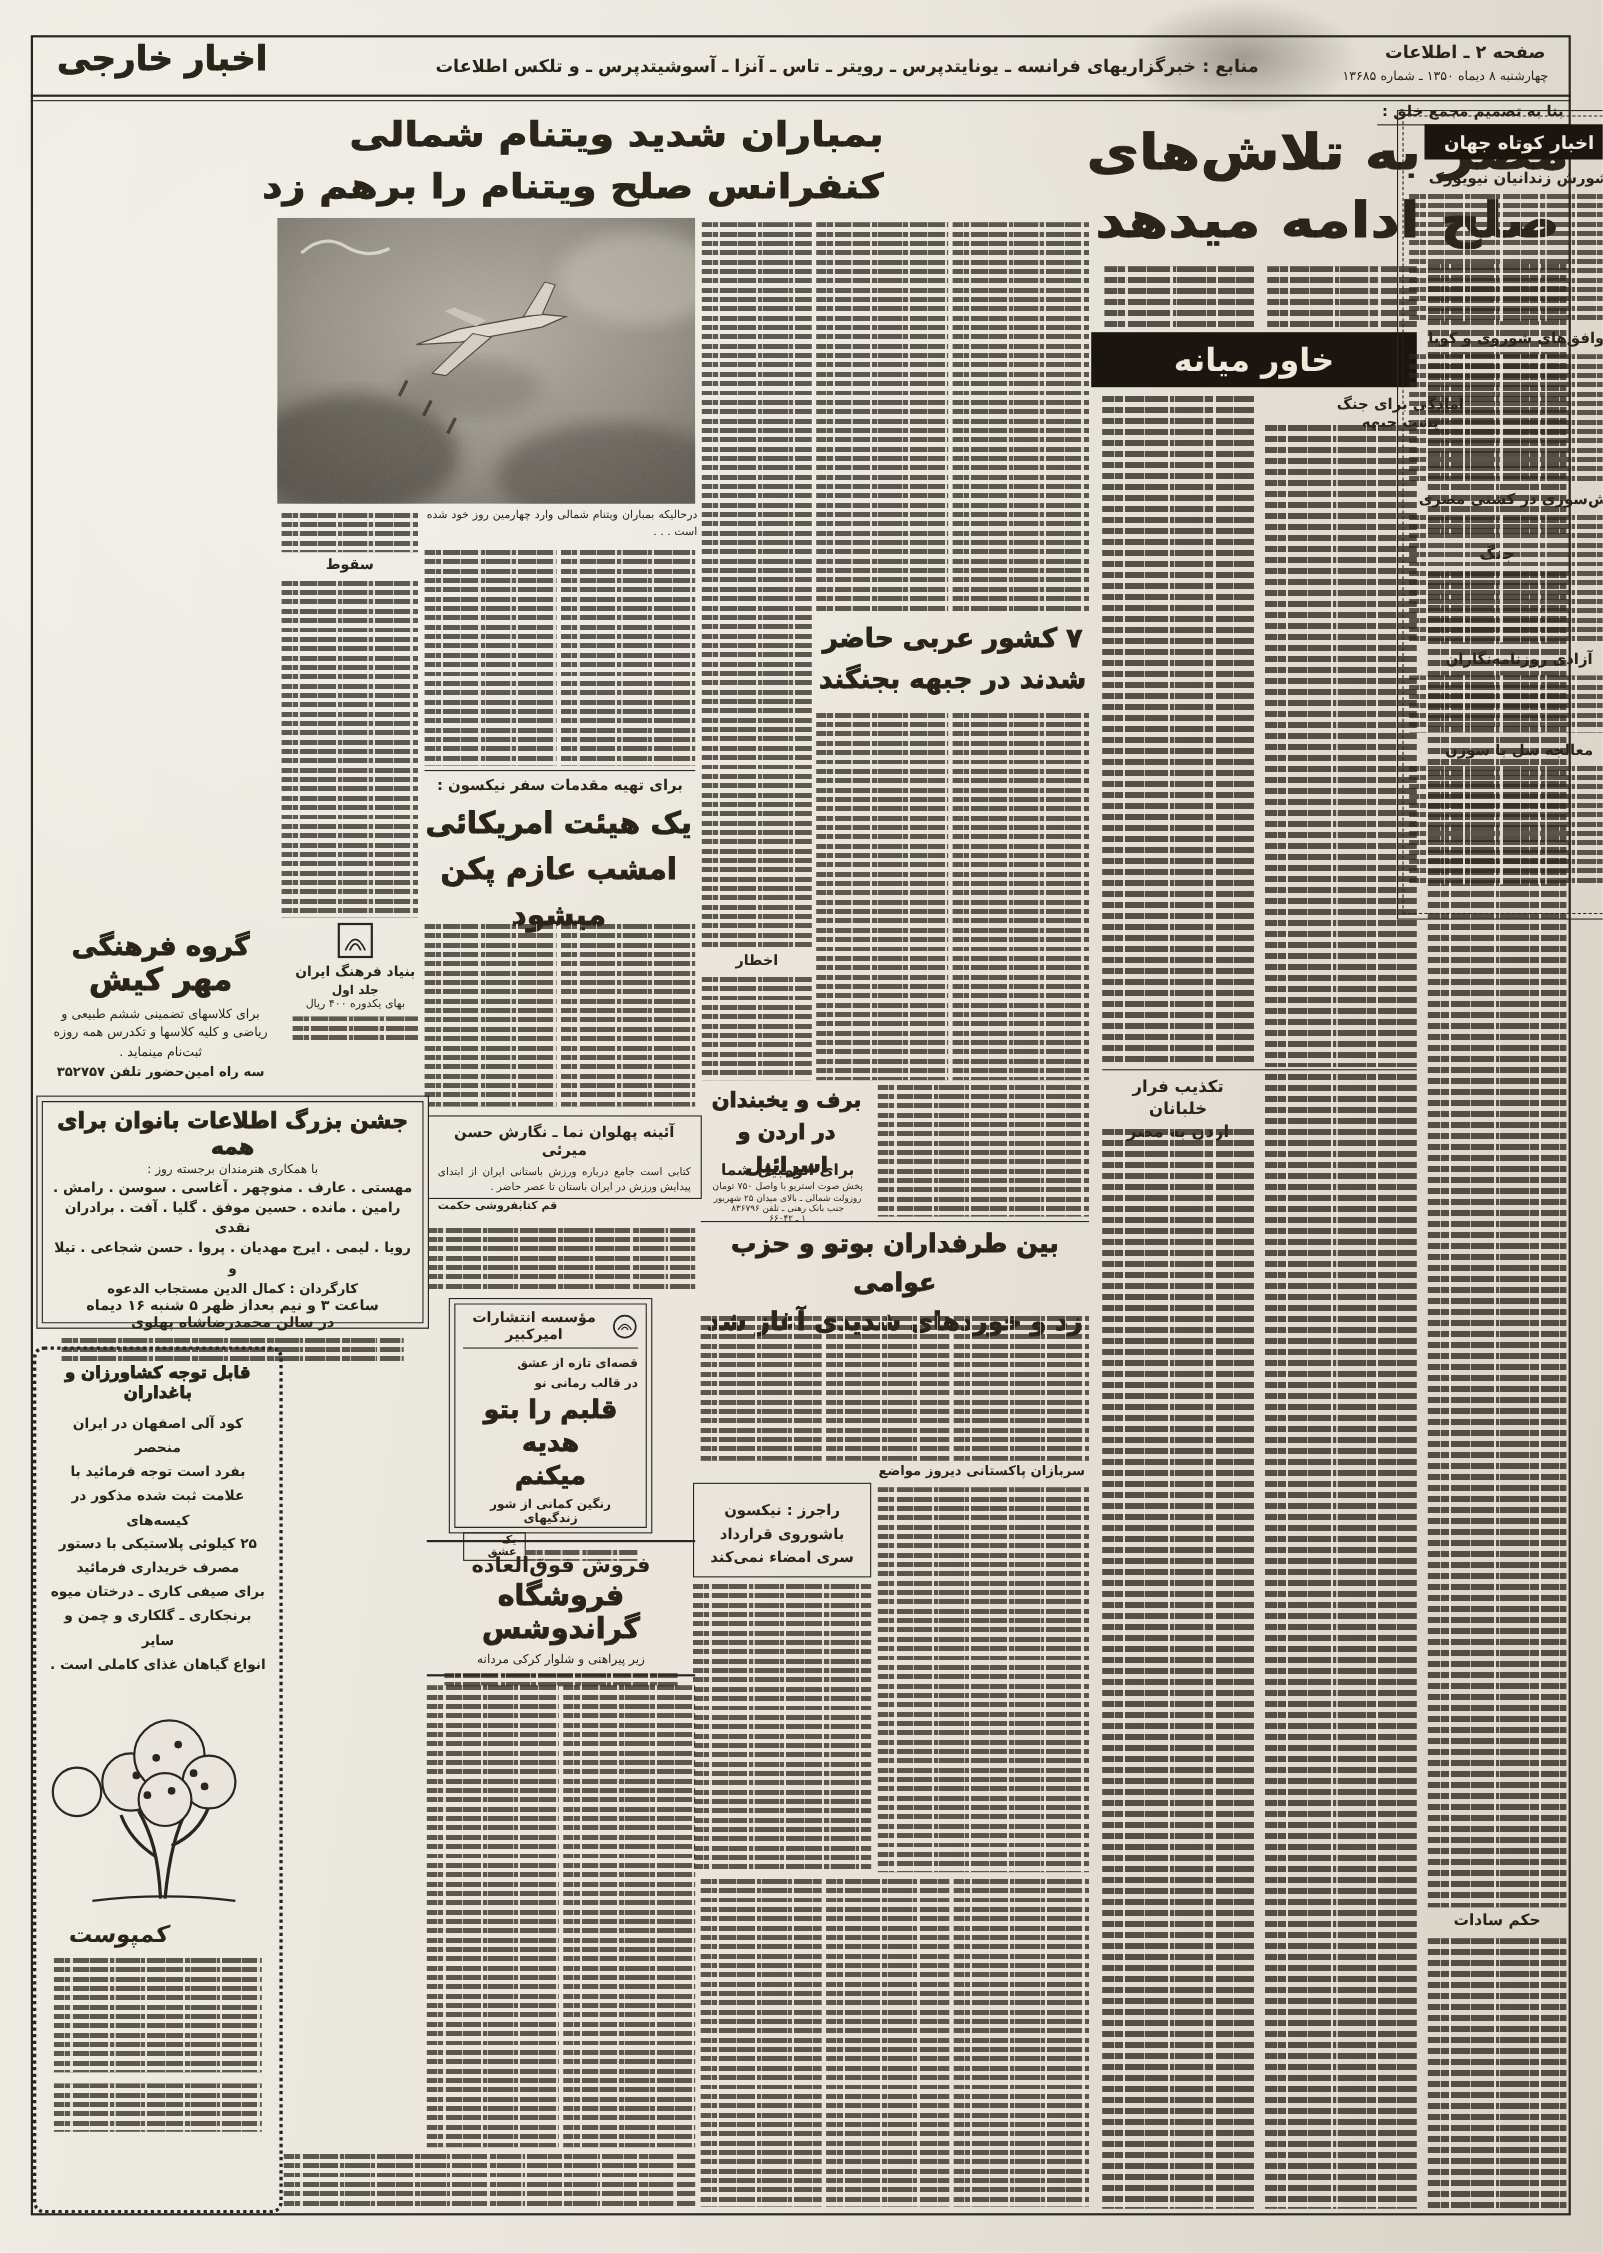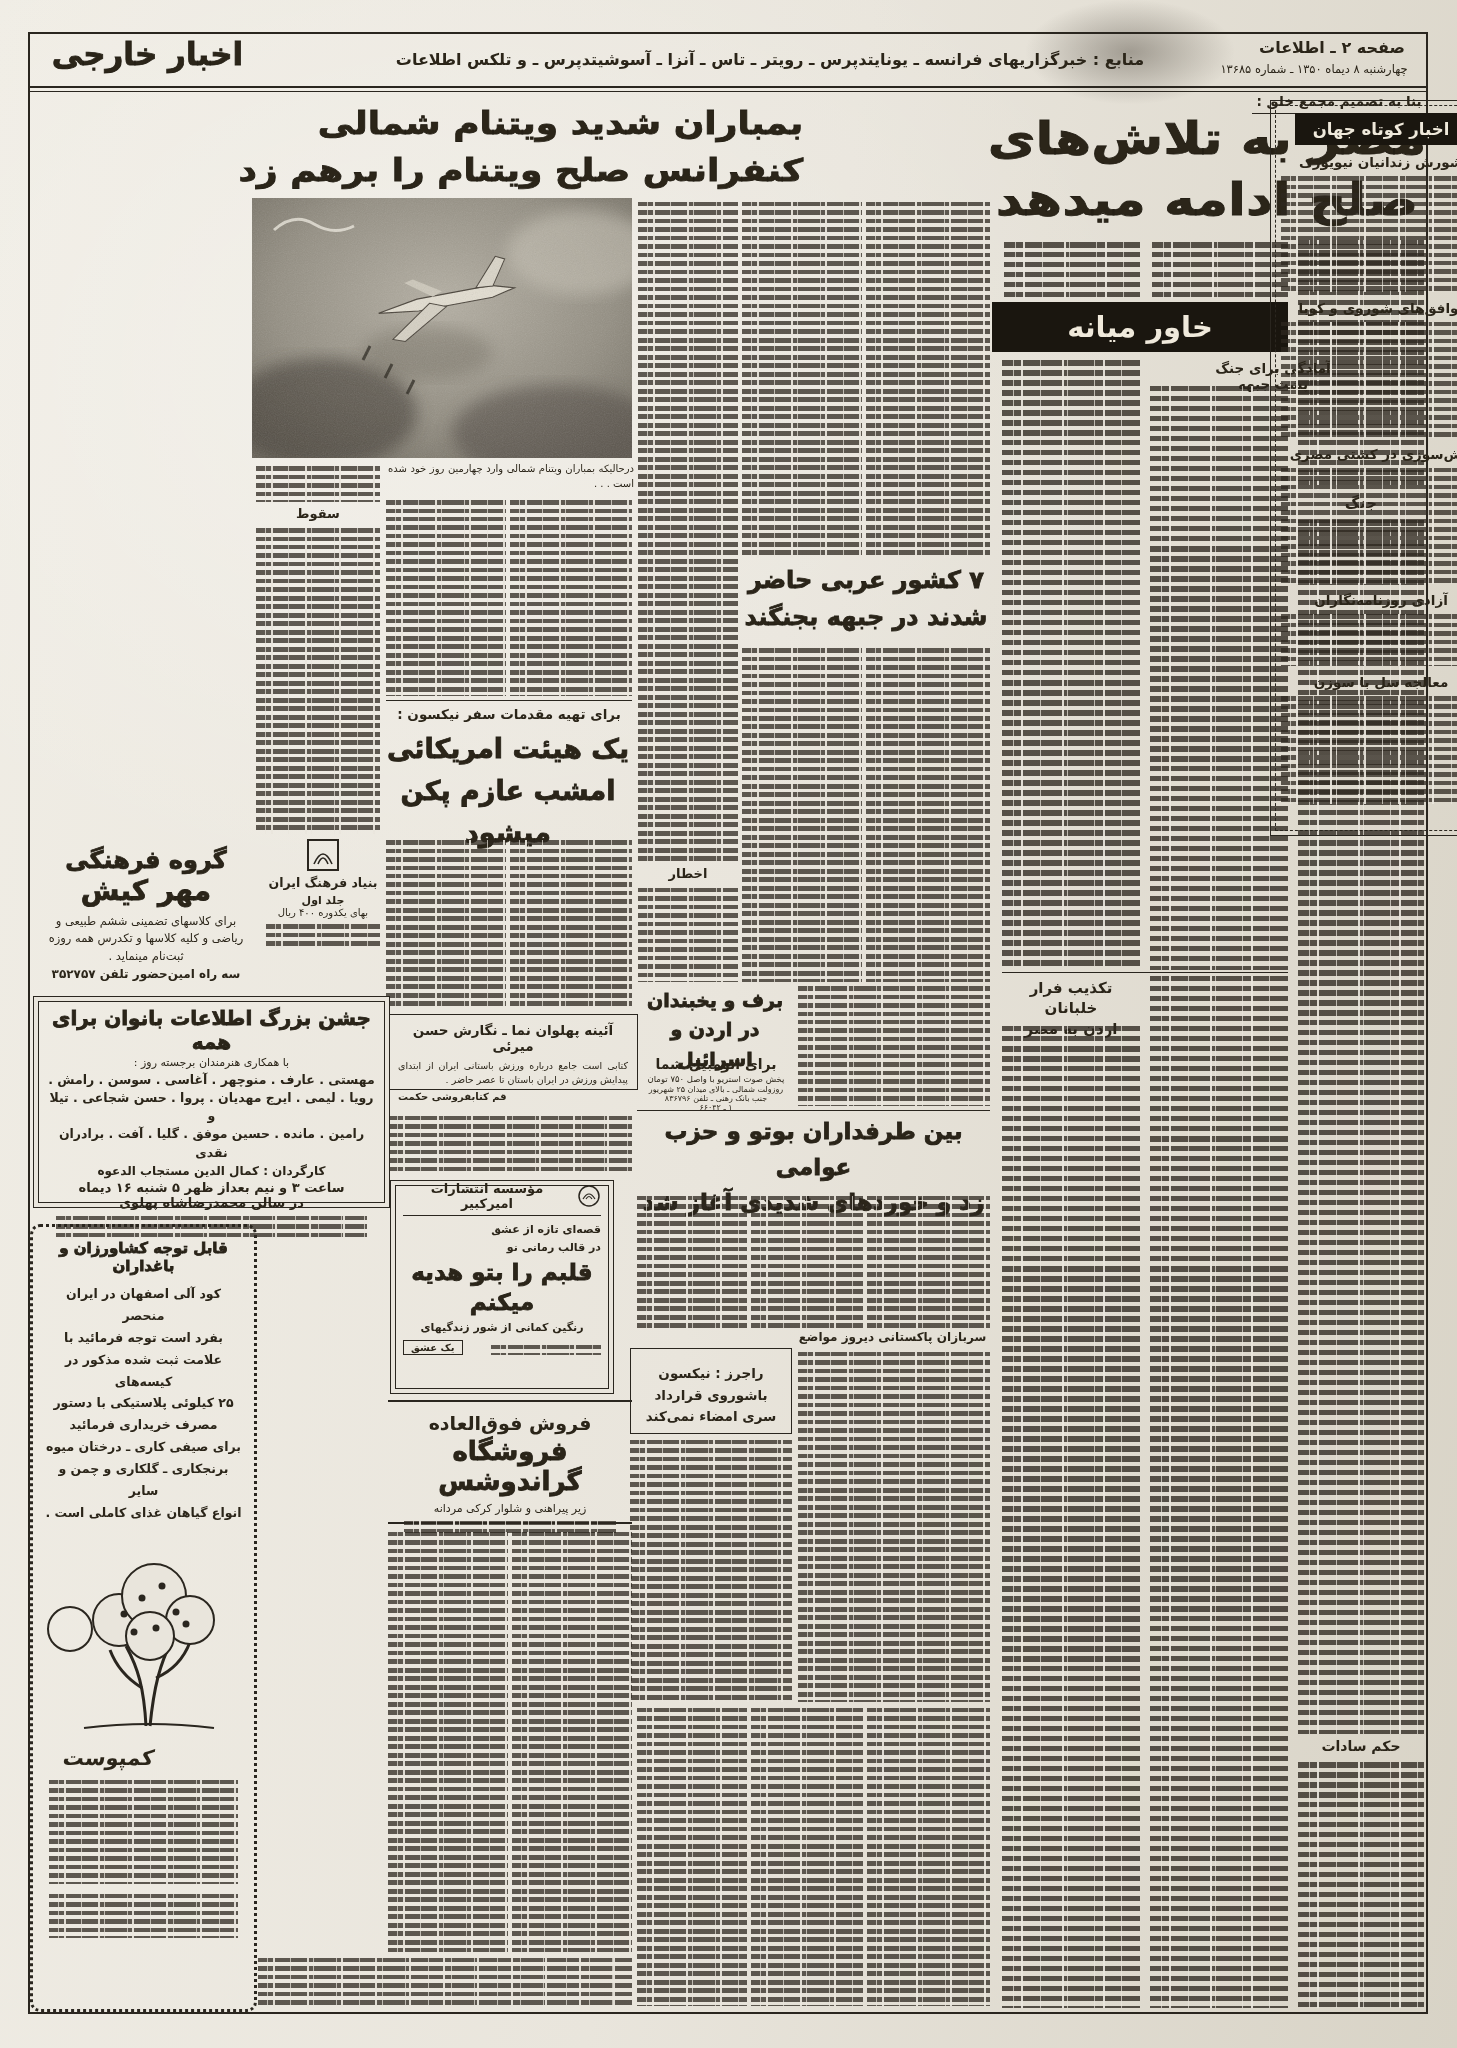--- a/index.html
+++ b/index.html
@@ -186,21 +186,21 @@
 <div class="abs greek sm" style="left:751px;top:1708px;width:112px;height:298px"></div>
 <div class="abs greek sm" style="left:867px;top:1708px;width:123px;height:298px"></div>
 
 <div class="abs box1" style="left:388px;top:1014px;width:250px;height:76px;padding:7px 9px">
   <div class="b c" style="font-size:13.5px">آئینه پهلوان نما ـ نگارش حسن میرئی</div>
   <div style="font-size:9.5px;line-height:1.5;text-align:justify;margin-top:5px">کتابی است جامع درباره ورزش باستانی ایران از ابتدای پیدایش ورزش در ایران باستان تا عصر حاضر .</div>
   <div class="b" style="font-size:10px;text-align:left;margin-top:3px">قم کتابفروشی حکمت</div>
 </div>
 <div class="abs greek sm" style="left:388px;top:1116px;width:244px;height:58px"></div>
 
-<div class="abs double" style="left:390px;top:1180px;width:224px;height:214px;padding:0 12px">
+<div class="abs double" style="left:408px;top:1180px;width:185px;height:214px;padding:10px 12px">
   <div style="display:flex;align-items:center;gap:6px;border-bottom:1px solid #2a261f;padding-bottom:4px">
     <svg width="24" height="24" viewBox="0 0 24 24">
       <circle cx="12" cy="12" r="10" fill="none" stroke="#2a261f" stroke-width="1.5"></circle>
       <path d="M6,15 Q12,5 18,15 M9,15 Q12,10 15,15" fill="none" stroke="#2a261f" stroke-width="1.2"></path>
     </svg>
     <div class="b" style="flex:1;text-align:center;font-size:13px">مؤسسه انتشارات امیرکبیر</div>
   </div>
   <div class="b" style="font-size:11px;line-height:1.6;margin-top:5px;text-align:right">
     <div>قصه‌ای تازه از عشق</div>
     <div>در قالب رمانی نو</div>
@@ -245,22 +245,22 @@
   <div class="b hl" style="font-size:28px">مهر کیش</div>
   <div style="font-size:11.5px;line-height:1.5;margin-top:6px;padding:0 6px">برای کلاسهای تضمینی ششم طبیعی و ریاضی و کلیه کلاسها و تکدرس همه روزه ثبت‌نام مینماید .</div>
   <div class="b" style="font-size:12px;margin-top:2px">سه راه امین‌حضور تلفن ۳۵۲۷۵۷</div>
 </div>
 
 <div class="abs double c" style="left:33px;top:996px;width:357px;height:212px;padding:9px 12px">
   <div class="b hl" style="font-size:20px">جشن بزرگ اطلاعات بانوان برای همه</div>
   <div style="font-size:11px;margin-top:2px">با همکاری هنرمندان برجسته روز :</div>
   <div class="b" style="font-size:12.5px;line-height:1.45;margin-top:2px">
     <div>مهستی . عارف . منوچهر . آغاسی . سوسن . رامش .</div>
+    <div>رامین . مانده . حسین موفق . گلیا . آفت . برادران نقدی</div>
     <div>رویا . لیمی . ایرج مهدیان . پروا . حسن شجاعی . تیلا و</div>
-    <div>رامین . مانده . حسین موفق . گلیا . آفت . برادران نقدی</div>
   </div>
   <div class="b" style="font-size:12px;margin-top:2px">کارگردان : کمال الدین مستجاب الدعوه</div>
   <div class="b" style="font-size:13px;margin-top:2px">ساعت ۳ و نیم بعداز ظهر ۵ شنبه ۱۶ دیماه</div>
   <div class="b" style="font-size:13px">در سالن محمدرضاشاه پهلوی</div>
   <div class="greek sm" style="height:24px;margin:6px 10px 0"></div>
 </div>
 
 <div class="abs scallop c" style="left:30px;top:1224px;width:227px;height:788px;padding:12px">
   <div class="b hl" style="font-size:15px">قابل توجه کشاورزان و باغداران</div>
   <div class="b" style="font-size:12.5px;line-height:1.75;margin-top:8px">

